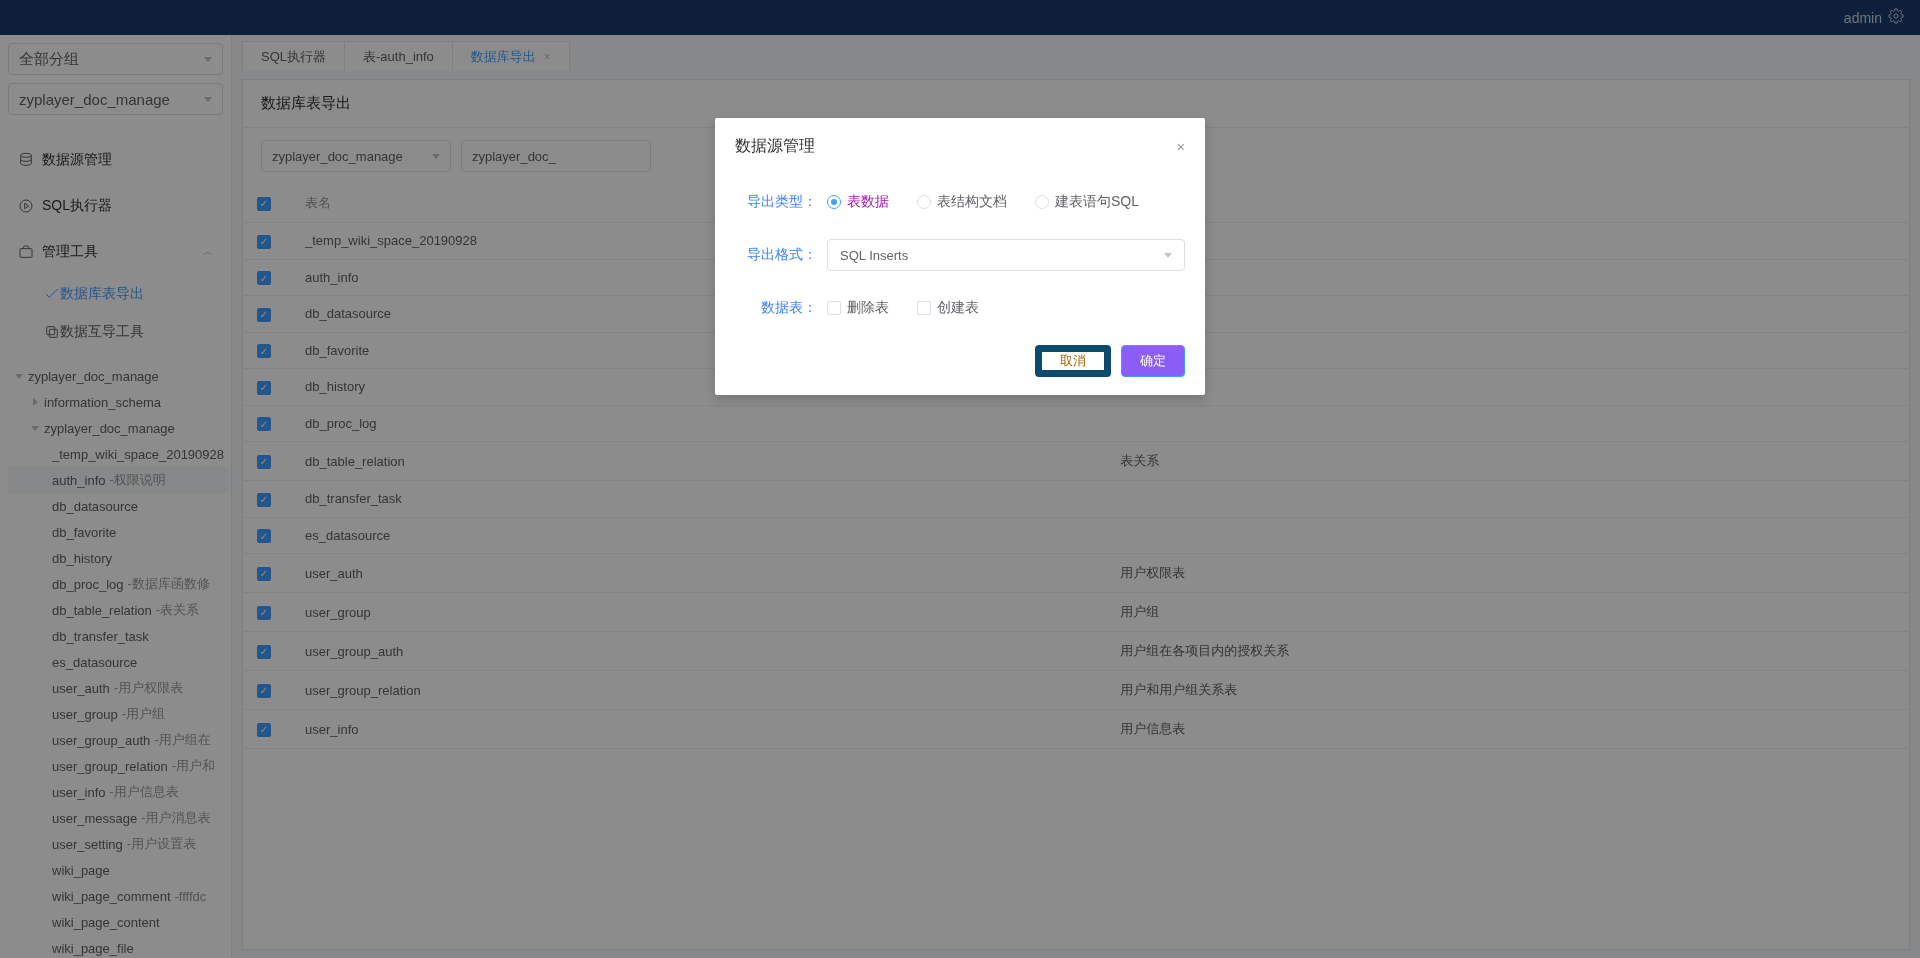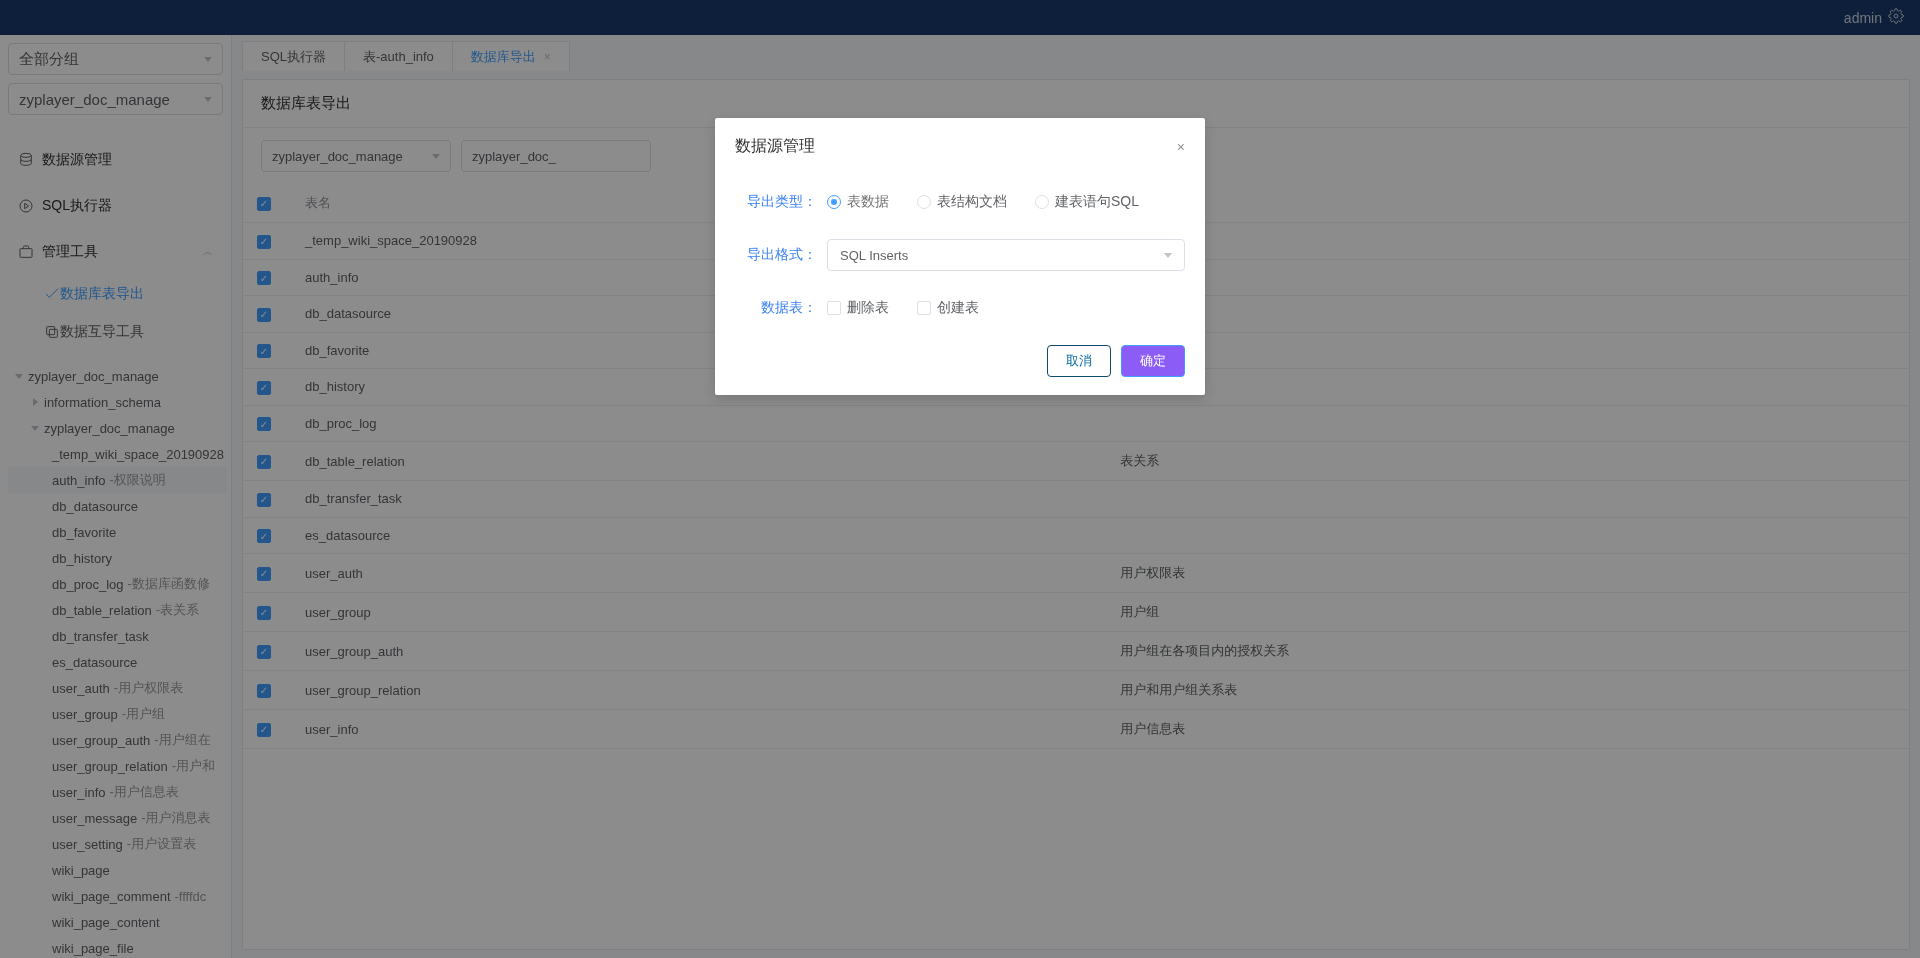--- a/index.html
+++ b/index.html
@@ -130,34 +130,34 @@
     .radio { display: inline-flex; align-items: center; margin-right: 28px; cursor: pointer; color: #606266; }
     .radio-dot {
       width: 14px; height: 14px; border-radius: 50%; border: 1px solid #dcdfe6;
       margin-right: 6px; position: relative; display: inline-block;
     }
     .radio.checked .radio-dot { border-color: #409eff; }
     .radio.checked .radio-dot::after {
       content: ""; position: absolute; width: 6px; height: 6px; background: #409eff; border-radius: 50%;
       top: 3px; left: 3px;
     }
-    .radio.checked .radio-label { color: #737373; }
+    .radio.checked .radio-label { color: #a21caf; }
     .chk2 {
       display: inline-flex; align-items: center; margin-right: 28px; cursor: pointer; color: #606266;
     }
     .chk2-box {
       width: 14px; height: 14px; border: 1px solid #dcdfe6; border-radius: 2px; margin-right: 6px; display: inline-block;
     }
     .dlg-select {
       flex: 1; height: 32px; border: 1px solid #dcdfe6; border-radius: 4px;
       display: flex; align-items: center; justify-content: space-between; padding: 0 12px; color: #606266; font-size: 13px;
     }
     .dlg-foot { padding: 8px 20px 18px; display: flex; justify-content: flex-end; gap: 10px; }
     .btn { height: 32px; padding: 0 18px; border-radius: 4px; font-size: 13px; display: flex; align-items: center; cursor: pointer; }
-    .btn-default { border: 1px solid #0c4a6e; background: #fff; color: #0369a1; }
+    .btn-default { border: 7px solid #0c4a6e; background: #fff; color: #a16207; }
     .btn-primary { background: #8b5cf6; color: #fff; border: 1px solid #409eff; }
     svg.ico { width: 16px; height: 16px; stroke: #606266; fill: none; stroke-width: 1.5; }
     .mi-icon { display: inline-flex; width: 16px; }
   </style>
 </head>
 <body>
 
 <div class="app">
   <div class="topbar">
     <span>admin</span>

